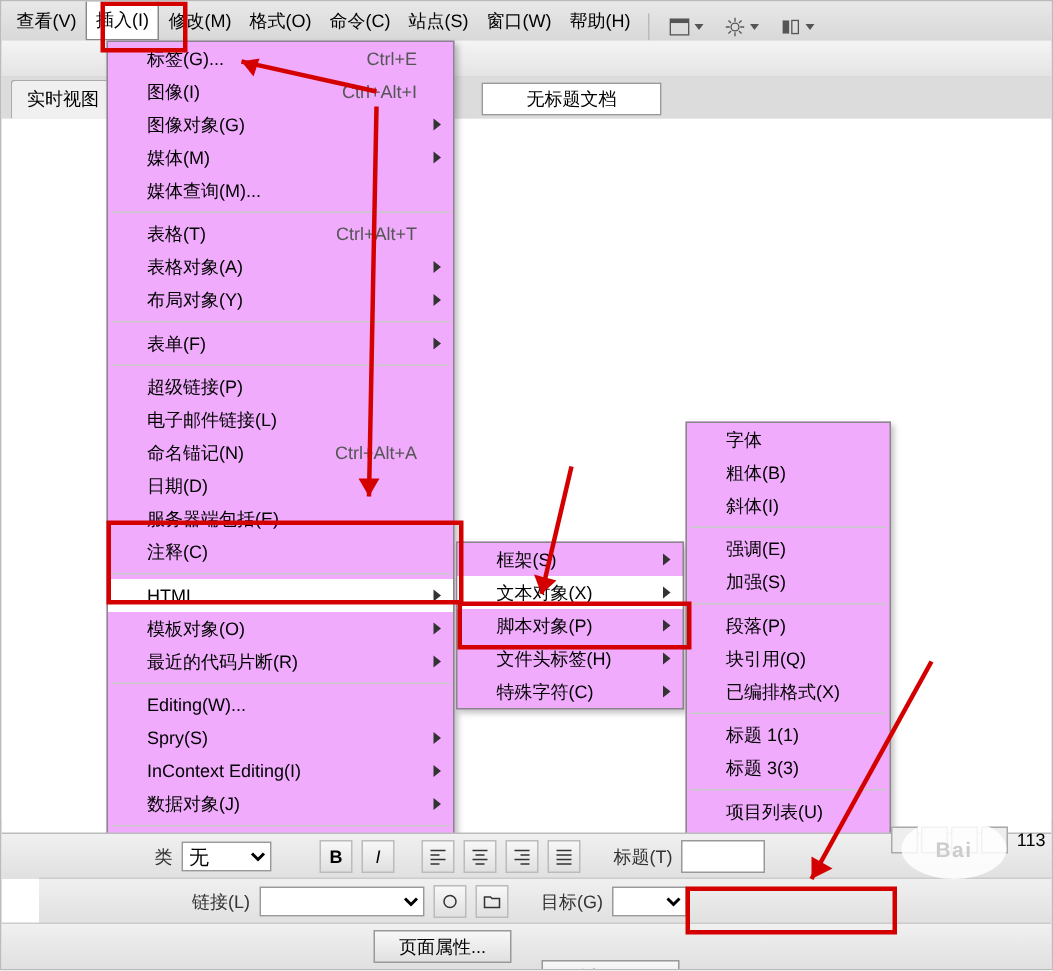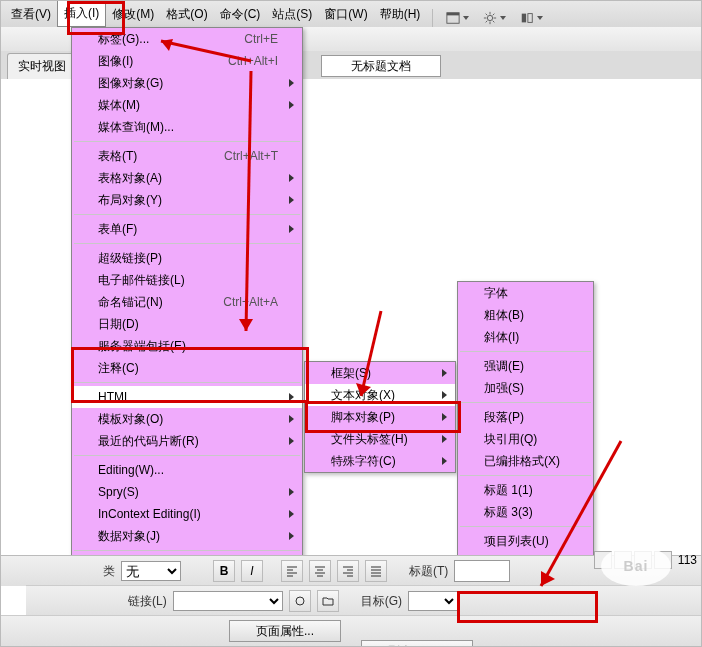--- a/index.html
+++ b/index.html
@@ -19,21 +19,21 @@
   .doc-title{position:absolute;left:320px;top:54px;width:110px;height:18px;border:1px solid #999;background:#fff;padding:1px 4px;font-size:12px;text-align:center;}
   
   .canvas{position:absolute;left:0;top:78px;right:0;bottom:100px;background:#fff;}
   
   .prop1{position:absolute;left:0;right:0;bottom:60px;height:30px;background:linear-gradient(#f0f0f0,#e0e0e0);border-top:1px solid #bbb;display:flex;align-items:center;padding:0 6px;gap:6px;}
   .prop2{position:absolute;left:0;right:0;bottom:30px;height:30px;background:linear-gradient(#f0f0f0,#e0e0e0);border-top:1px solid #ccc;display:flex;align-items:center;padding:0 6px;gap:6px;margin-left:25px;}
   .prop3{position:absolute;left:0;right:0;bottom:0;height:30px;background:linear-gradient(#f0f0f0,#e0e0e0);border-top:1px solid #ccc;display:flex;align-items:center;justify-content:center;gap:20px;}
   .prop-label{color:#333;}
   .prop-input{height:18px;border:1px solid #999;background:#fff;}
   .prop-sel{height:20px;border:1px solid #999;background:#fff;min-width:60px;}
-  .btnface{height:20px;border:1px solid #999;background:linear-gradient(#f8f8f8,#e0e0e0);padding:0 26px;display:flex;align-items:center;}
+  .btnface{height:20px;border:1px solid #999;background:linear-gradient(#f8f8f8,#e0e0e0);padding:0 16px;display:flex;align-items:center;}
   .iconbtn{width:20px;height:20px;border:1px solid #bbb;background:linear-gradient(#f8f8f8,#e0e0e0);display:flex;align-items:center;justify-content:center;}
   
   .menu{position:absolute;background:#f0abfc;border:1px solid #888;box-shadow:2px 2px 4px rgba(0,0,0,0.25);}
   .menu .mi{display:flex;align-items:center;height:22px;padding:0 24px 0 26px;position:relative;cursor:default;}
   .menu .mi.hl{background:#fff;}
   .menu .sc{position:absolute;right:24px;color:#555;}
   .menu .sub{position:absolute;right:8px;width:0;height:0;border-top:4px solid transparent;border-bottom:4px solid transparent;border-left:5px solid #333;}
   .menu hr{margin:3px 2px;border:none;border-top:1px solid #c8c8c8;}
   
   .redbox{position:absolute;border:3px solid #d40000;pointer-events:none;}

